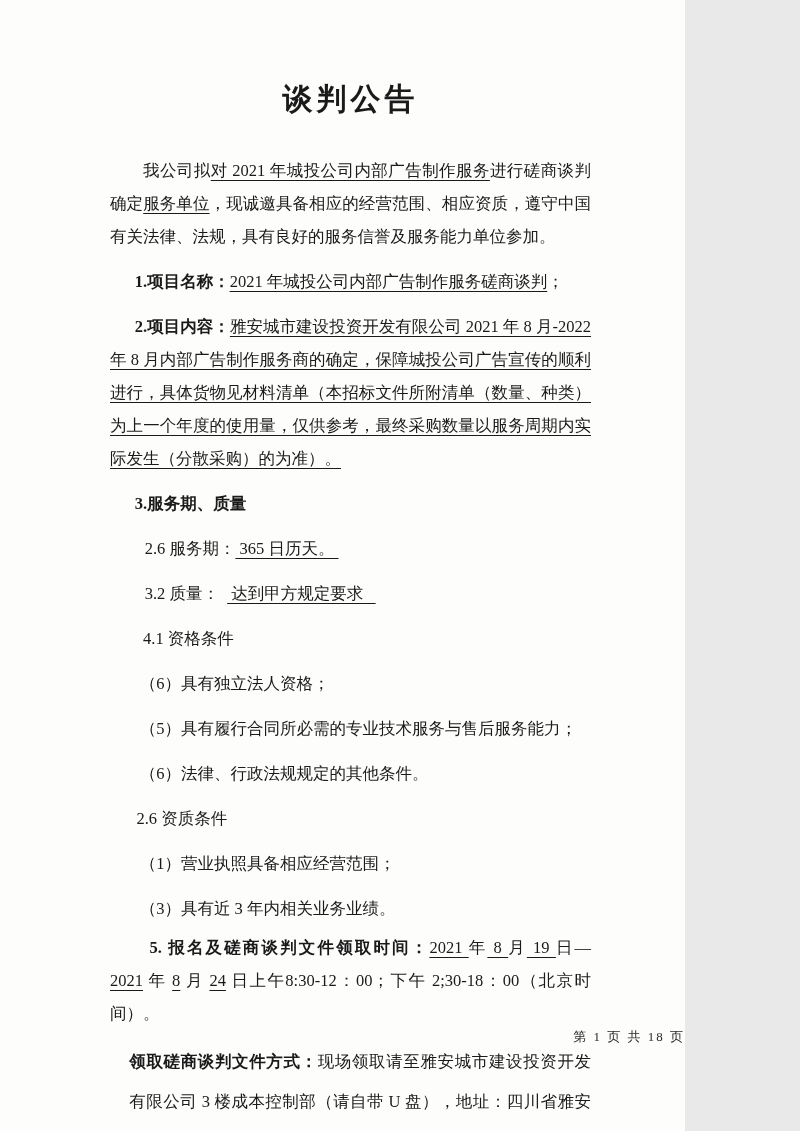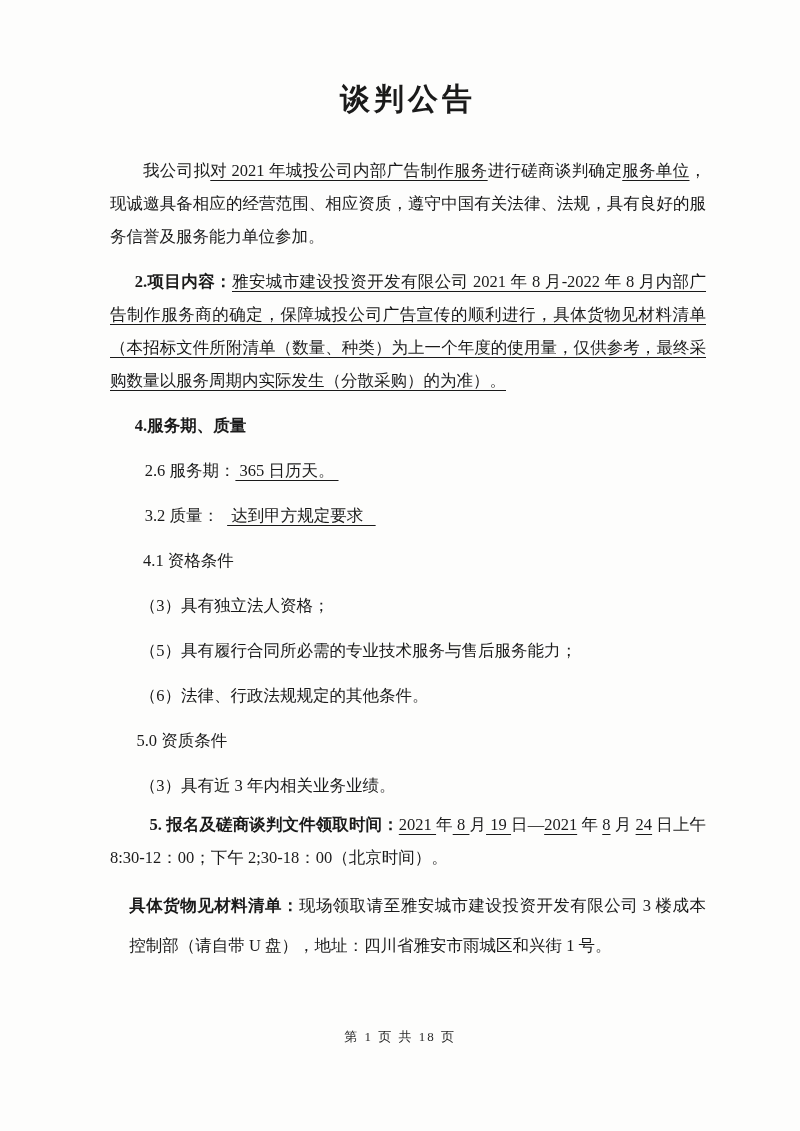--- a/index.html
+++ b/index.html
@@ -3,21 +3,21 @@
 <meta charset="utf-8">
 <style>
   html,body{margin:0;padding:0;}
   body{
     width:800px;height:1131px;
     background:#e9e9e9;
     font-family:"Liberation Serif","DejaVu Serif",serif;
   }
   .page{
     position:relative;
-    width:800px;height:1131px;
+    width:685px;height:1131px;
     background:#fdfdfc;
     color:#1a1a1a;
     overflow:hidden;
   }
   .content{
     padding:76px 82px 0 98px;
   }
   .doc-title{
     font-size:30px;
     font-weight:bold;
@@ -48,42 +48,44 @@
   .b{font-weight:bold;}
   .u{
     text-decoration:underline;
     text-decoration-thickness:1px;
     text-underline-offset:4px;
   }
   .page-footer{
     position:absolute;
     left:0;top:1028px;
     width:100%;
-    text-align:center;
+    text-align:right;
     font-size:13px;
     letter-spacing:2px;
     color:#2a2a2a;
   }
 </style>
 </head>
 <body>
 
 <div class="page">
   <div class="content">
     <h1 class="doc-title">谈判公告</h1>
     <div id="paragraphs">
         <p class="t-intro"><span>我公司拟</span><span class="u">对 2021 年城投公司内部广告制作服务</span><span>进行磋商谈判确定</span><span class="u">服务单位</span><span>，现诚邀具备相应的经营范围、相应资质，遵守中国有关法律、法规，具有良好的服务信誉及服务能力单位参加。</span></p>
+        <p class="t-item"><span class="b">1.项目名称：</span><span class="u">2021 年城投公司内部广告制作服务磋商谈判</span><span>；</span></p>
         <p class="t-item"><span class="b">2.项目内容：</span><span class="u">雅安城市建设投资开发有限公司 2021 年 8 月-2022 年 8 月内部广告制作服务商的确定，保障城投公司广告宣传的顺利进行，具体货物见材料清单（本招标文件所附清单（数量、种类）为上一个年度的使用量，仅供参考，最终采购数量以服务周期内实际发生（分散采购）的为准）。</span></p>
-        <p class="t-heading"><span class="b">4.服务期、质量</span></p>
+        <p class="t-heading"><span class="b">3.服务期、质量</span></p>
         <p class="t-sub"><span>2.6 服务期：</span><span class="u">&nbsp;365 日历天。&nbsp;</span></p>
         <p class="t-sub"><span>3.2 质量：</span><span>&nbsp;&nbsp;</span><span class="u">&nbsp;达到甲方规定要求&nbsp;&nbsp;&nbsp;</span></p>
         <p class="t-sub41"><span>4.1 资格条件</span></p>
-        <p class="t-list"><span>（3）具有独立法人资格；</span></p>
+        <p class="t-list"><span>（6）具有独立法人资格；</span></p>
         <p class="t-list"><span>（5）具有履行合同所必需的专业技术服务与售后服务能力；</span></p>
         <p class="t-list"><span>（6）法律、行政法规规定的其他条件。</span></p>
-        <p class="t-sub42"><span>5.0 资质条件</span></p>
+        <p class="t-sub42"><span>2.6 资质条件</span></p>
+        <p class="t-list"><span>（1）营业执照具备相应经营范围；</span></p>
         <p class="t-list"><span>（3）具有近 3 年内相关业务业绩。</span></p>
         <p class="t-item5"><span class="b">5. 报名及磋商谈判文件领取时间：</span><span class="u">2021&nbsp;</span><span>年</span><span class="u">&nbsp;8&nbsp;</span><span>月</span><span class="u">&nbsp;19&nbsp;</span><span>日—</span><span class="u">2021</span><span>&nbsp;年&nbsp;</span><span class="u">8</span><span>&nbsp;月&nbsp;</span><span class="u">24</span><span>&nbsp;日上午8:30-12：00；下午 2;30-18：00（北京时间）。</span></p>
-        <p class="t-note"><span class="b">具体货物见材料清单：</span><span>现场领取请至雅安城市建设投资开发有限公司 3 楼成本控制部（请自带 U 盘），地址：四川省雅安市雨城区和兴街 1 号。</span></p>
+        <p class="t-note"><span class="b">领取磋商谈判文件方式：</span><span>现场领取请至雅安城市建设投资开发有限公司 3 楼成本控制部（请自带 U 盘），地址：四川省雅安市雨城区和兴街 1 号。</span></p>
       </div>
   </div>
   <div class="page-footer">第 1 页 共 18 页</div>
 </div>
 
 </body></html>

